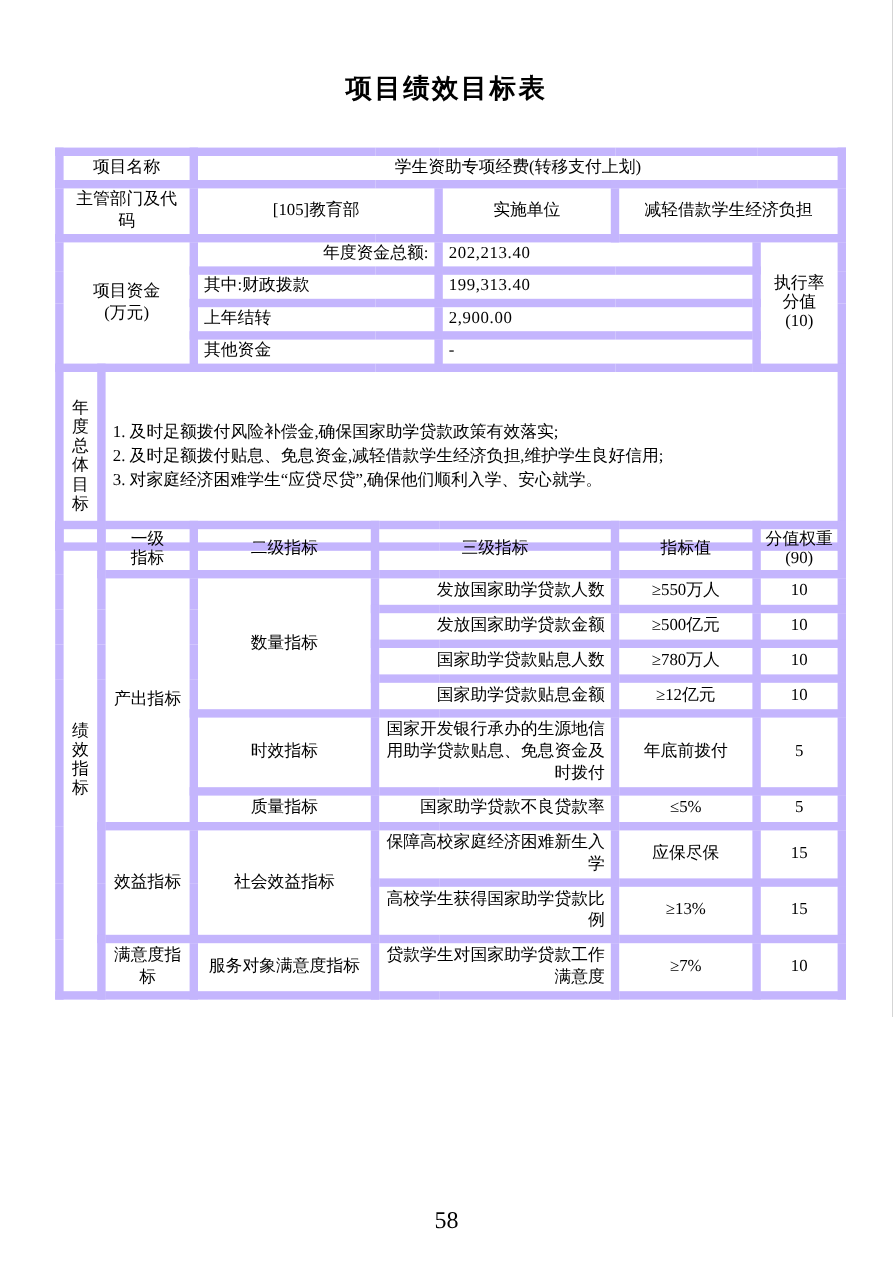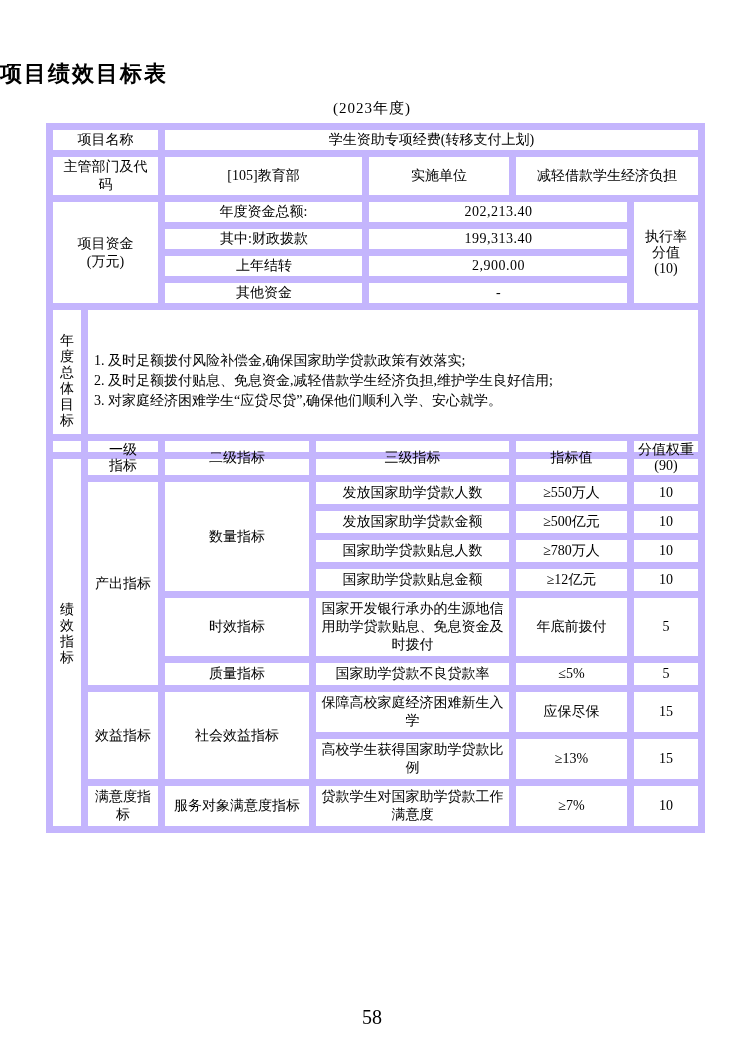--- a/index.html
+++ b/index.html
@@ -7,20 +7,21 @@
     position:relative;
     width:744px;height:1052px;
     margin:0 auto;
     background:#fff;
     font-family:"Liberation Serif","DejaVu Serif",serif;
     color:#000;
     overflow:hidden;
   }
   .doc-title{
     position:absolute;top:59px;left:0;right:0;
+    text-align:center;
     font-size:22px;font-weight:bold;
     letter-spacing:2px;
   }
   .doc-subtitle{
     position:absolute;top:99px;left:0;right:0;
     text-align:center;
     font-size:15px;
     letter-spacing:1px;
   }
   table{
@@ -34,40 +35,39 @@
   #table-indicators{top:434px;}
   td{
     border:7px solid #c4b5fd;
     padding:1px 5px;
     font-size:14px;
     vertical-align:middle;
     overflow:hidden;
     line-height:18px;
   }
   .c{text-align:center;}
-  .l{text-align:center;font-family:Liberation Serif, serif;}
-  .r{text-align:center;padding-right:4px;}
+  .l{text-align:right;font-family:Liberation Serif, serif;}
+  .r{text-align:left;padding-right:4px;}
   .pre{white-space:pre-line;}
   .vlabel{line-height:16px;letter-spacing:0;padding:1px 2px;}
   .goal-line{line-height:20px;text-align:left;}
   .goal-cell{padding:4px 6px;}
   .l3{padding:2px 5px;line-height:18px;margin-top:44px;}
   .num{letter-spacing:0.5px;}
   .page-number{
     position:absolute;top:1006px;left:0;right:0;
     text-align:center;font-size:20px;
   }
 </style>
 </head>
 <body>
 
 <div class="page">
 
   <div class="doc-title">项目绩效目标表</div>
-  <div class="doc-subtitle">(2023年度)</div>
 
   <table id="table-basic">
     <colgroup>
       <col style="width:35px">
         <col style="width:77px">
         <col style="width:151px">
       <col style="width:53px">
         <col style="width:147px">
         <col style="width:118px">
       <col style="width:71px">

